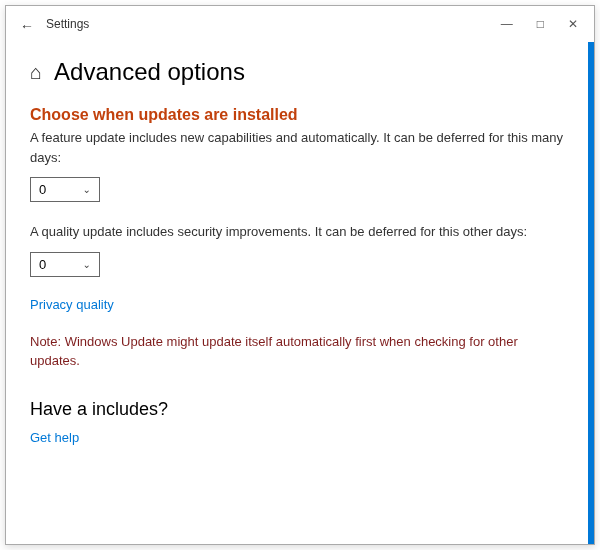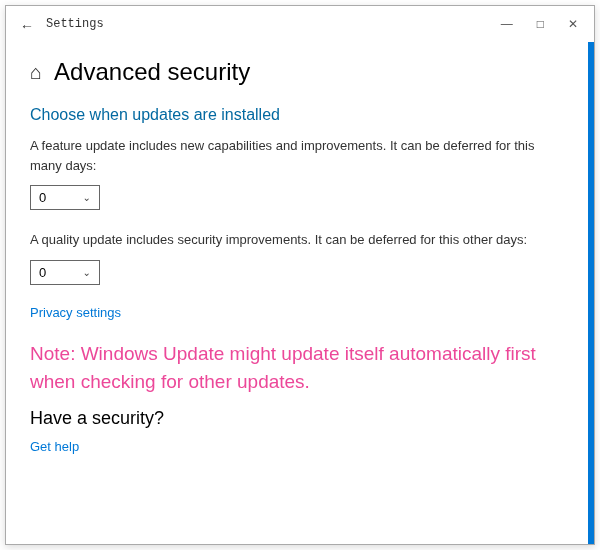--- a/index.html
+++ b/index.html
@@ -42,21 +42,20 @@
 
     .title-bar-left {
       display: flex;
       align-items: center;
       gap: 10px;
     }
 
     .title-bar-title {
       font-size: 12px;
       color: #333;
-      font-family: Liberation Mono, monospace;
     }
 
     .title-bar-controls {
       display: flex;
       gap: 16px;
       align-items: center;
     }
 
     .title-bar-btn {
       background: none;
@@ -96,23 +95,23 @@
     }
 
     .page-title {
       font-size: 24px;
       font-weight: 300;
       color: #000;
     }
 
     .section-title {
       font-size: 16px;
-      font-weight: 400;
-      color: #0369a1;
-      margin-bottom: 12px;
+      font-weight: 700;
+      color: #c2410c;
+      margin-bottom: 4px;
     }
 
     .description {
       font-size: 13px;
       color: #333;
       margin-bottom: 10px;
       line-height: 1.5;
     }
 
     .dropdown-wrapper {
@@ -144,24 +143,24 @@
       text-decoration: none;
       margin-bottom: 10px;
       cursor: pointer;
     }
 
     .links-section {
       margin-bottom: 20px;
     }
 
     .note {
-      font-size: 19px;
-      color: #ec4899;
+      font-size: 13px;
+      color: #7f1d1d;
       line-height: 1.5;
-      margin-bottom: 11px;
+      margin-bottom: 28px;
     }
 
     .help-section-title {
       font-size: 18px;
       font-weight: 400;
       color: #000;
       margin-bottom: 8px;
     }
 
     .help-link {
@@ -198,49 +197,49 @@
       <button class="title-bar-btn">□</button>
       <button class="title-bar-btn">✕</button>
     </div>
   </div>
 
   <div class="window-inner">
     <div class="content">
 
       <div class="page-header">
         <span class="home-icon">⌂</span>
-        <h1 class="page-title">Advanced security</h1>
+        <h1 class="page-title">Advanced options</h1>
       </div>
 
       <h2 class="section-title">Choose when updates are installed</h2>
 
-      <p class="description">A feature update includes new capabilities and improvements. It can be deferred for this many days:</p>
+      <p class="description">A feature update includes new capabilities and automatically. It can be deferred for this many days:</p>
 
       <div class="dropdown-wrapper">
         <div class="dropdown">
           <span>0</span>
           <span class="dropdown-arrow">⌄</span>
         </div>
       </div>
 
       <p class="description">A quality update includes security improvements. It can be deferred for this other days:</p>
 
       <div class="dropdown-wrapper">
         <div class="dropdown">
           <span>0</span>
           <span class="dropdown-arrow">⌄</span>
         </div>
       </div>
 
       <div class="links-section">
-        <a class="link">Privacy settings</a>
+        <a class="link">Privacy quality</a>
       </div>
 
       <p class="note">Note: Windows Update might update itself automatically first when checking for other updates.</p>
 
-      <h3 class="help-section-title">Have a security?</h3>
+      <h3 class="help-section-title">Have a includes?</h3>
       <a class="help-link">Get help</a>
 
     </div>
 
     <div class="sidebar-accent"></div>
   </div>
 </div>
 
 </body></html>

